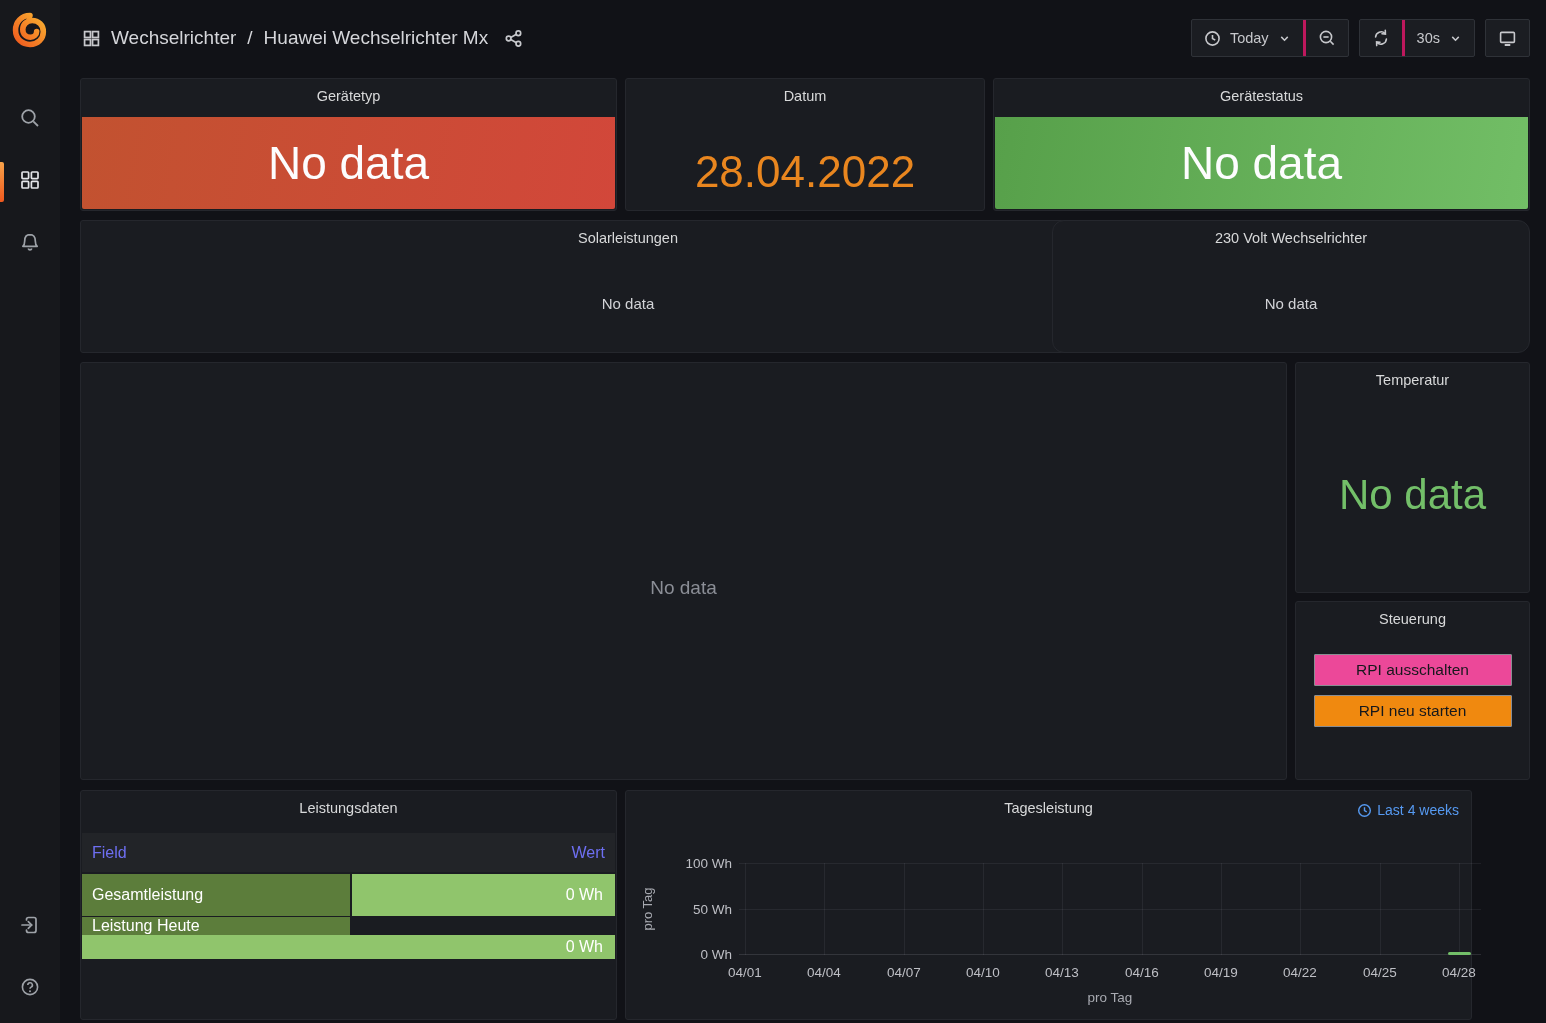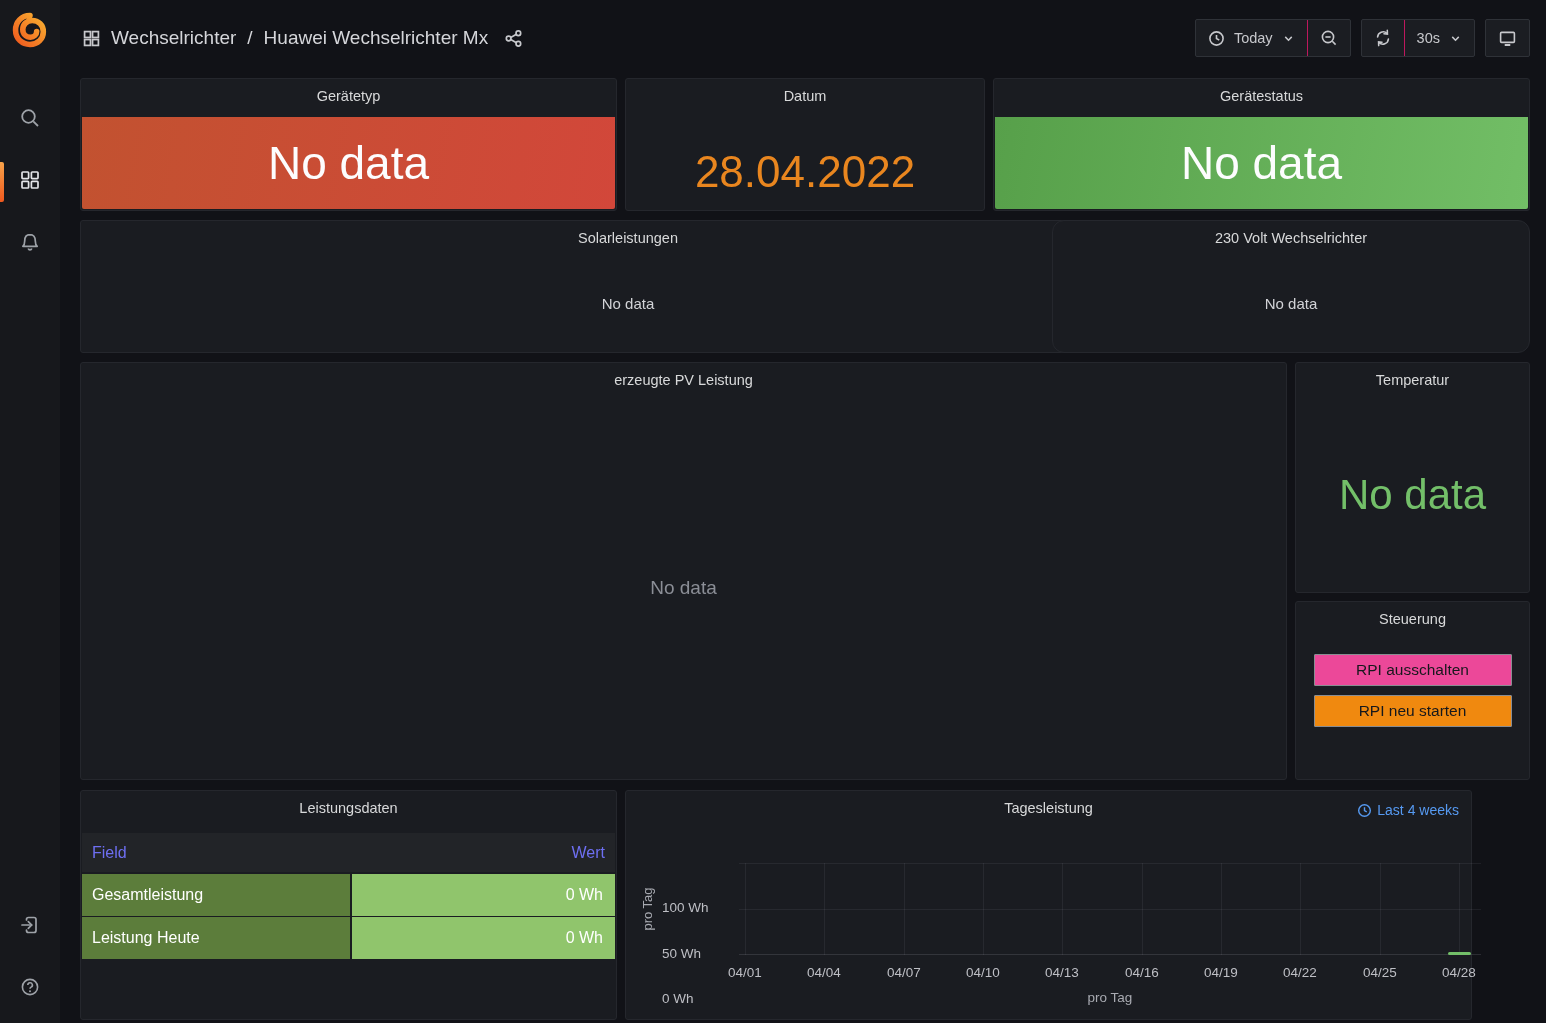--- a/index.html
+++ b/index.html
@@ -29,21 +29,21 @@
   .side-bottom { margin-top:auto; margin-bottom:14px; display:flex; flex-direction:column; align-items:center; gap:22px; }
   
   .topbar { position:absolute; left:60px; top:0; right:0; height:76px; display:flex; align-items:center; }
   .breadcrumb { display:flex; align-items:center; gap:10px; margin-left:22px; font-size:19px; color:#D5D6DA; }
   .crumb { cursor:pointer; }
   .crumb-sep { color:#D5D6DA; padding:0 1px; }
   .share-btn { margin-left:6px; display:flex; align-items:center; cursor:pointer; }
   .toolbar { margin-left:auto; margin-right:16px; display:flex; gap:10px; }
   .tb-group { display:flex; align-items:stretch; background:#1B1D22; border:1px solid #2F3238; border-radius:2px; height:38px; }
   .tb-seg { display:flex; align-items:center; gap:9px; padding:0 12px; font-size:14.5px; font-weight:500; color:#C7C8CC; cursor:pointer; }
-  .tb-seg + .tb-seg { border-left:1px solid #be185d; }
+  .tb-seg + .tb-seg { border-left:3px solid #be185d; }
   .tb-seg svg { stroke:#C7C8CC; }
   
   .panel {
     position:absolute; background:#1A1C21; border:1px solid #25272D; border-radius:3px;
   }
   .panel-title {
     position:absolute; top:0; left:0; right:0; height:34px;
     display:flex; align-items:center; justify-content:center;
     font-size:14.5px; font-weight:500; color:#D8D9DA; cursor:pointer;
     white-space:nowrap;
@@ -88,21 +88,21 @@
   }
   
   .time-info {
     position:absolute; top:11px; right:12px; display:flex; align-items:center; gap:5px;
     font-size:14px; font-weight:500; color:#569AF2; 
   }
   .time-info svg { stroke:#569AF2; }
   .gl-h { position:absolute; left:113px; width:742px; height:1px; background:rgba(204,204,220,0.08); }
   .gl-v { position:absolute; top:72px; height:92px; width:1px; background:rgba(204,204,220,0.08); }
   .axis-x { position:absolute; left:113px; width:742px; top:163px; height:1px; background:rgba(204,204,220,0.14); }
-  .ytick { position:absolute; left:36px; width:70px; font-size:13.5px; color:#BEBFC5;margin-top:44px; }
+  .ytick { position:absolute; left:36px; width:70px; text-align:right; font-size:13.5px; color:#BEBFC5; }
   .xtick { position:absolute; width:64px; text-align:center; font-size:13.5px; color:#BEBFC5; top:174px; }
   .ylabel { position:absolute; left:21px; top:118px; transform:translate(-50%,-50%) rotate(-90deg); font-size:13px; color:#A8AAB1; white-space:nowrap; }
   .xlabel { position:absolute; left:113px; width:742px; top:199px; text-align:center; font-size:13.5px; color:#A8AAB1; }
   .series-dash { position:absolute; left:822px; top:161px; width:23px; height:3px; background:#73BF69; border-radius:2px; }
 </style>
 </head>
 <body>
 
 <nav class="sidebar">
   <div class="logo">
@@ -277,21 +277,20 @@
 </section>
 
 <section class="panel" style="left:1052px;top:220px;width:478px;height:133px;border-radius:12px;">
   <div class="panel-title">230 Volt Wechselrichter</div>
   <div class="panel-body">
     <span class="nodata-small">No data</span>
   </div>
 </section>
 
 <section class="panel" style="left:80px;top:362px;width:1207px;height:418px;">
-  <div class="panel-title">erzeugte PV Leistung</div>
   <div class="panel-body">
     <span class="nodata-grey">No data</span>
   </div>
 </section>
 
 <section class="panel" style="left:1295px;top:362px;width:235px;height:231px;">
   <div class="panel-title">Temperatur</div>
   <div class="panel-body">
     <span class="nodata-green">No data</span>
   </div>
@@ -308,21 +307,21 @@
 <section class="panel" style="left:80px;top:790px;width:537px;height:230px;">
   <div class="panel-title">Leistungsdaten</div>
   <div class="tbl-header">
     <div class="hcell">Field</div>
     <div class="hcell right">Wert</div>
   </div>
   <div class="tbl-row" style="top:83px;">
     <div class="fcell">Gesamtleistung</div>
     <div class="vcell">0 Wh</div>
   </div>
-  <div class="tbl-row" style="top:126px;">
+  <div class="tbl-row" style="top:126px;flex-direction:column;">
     <div class="fcell">Leistung Heute</div>
     <div class="vcell">0 Wh</div>
   </div>
 </section>
 
 <section class="panel" style="left:625px;top:790px;width:847px;height:230px;">
   <div class="panel-title">Tagesleistung</div>
   <div class="time-info">
     <span style="display:flex">
       <svg width="15" height="15" viewBox="0 0 16 16" fill="none" stroke-width="1.5">

